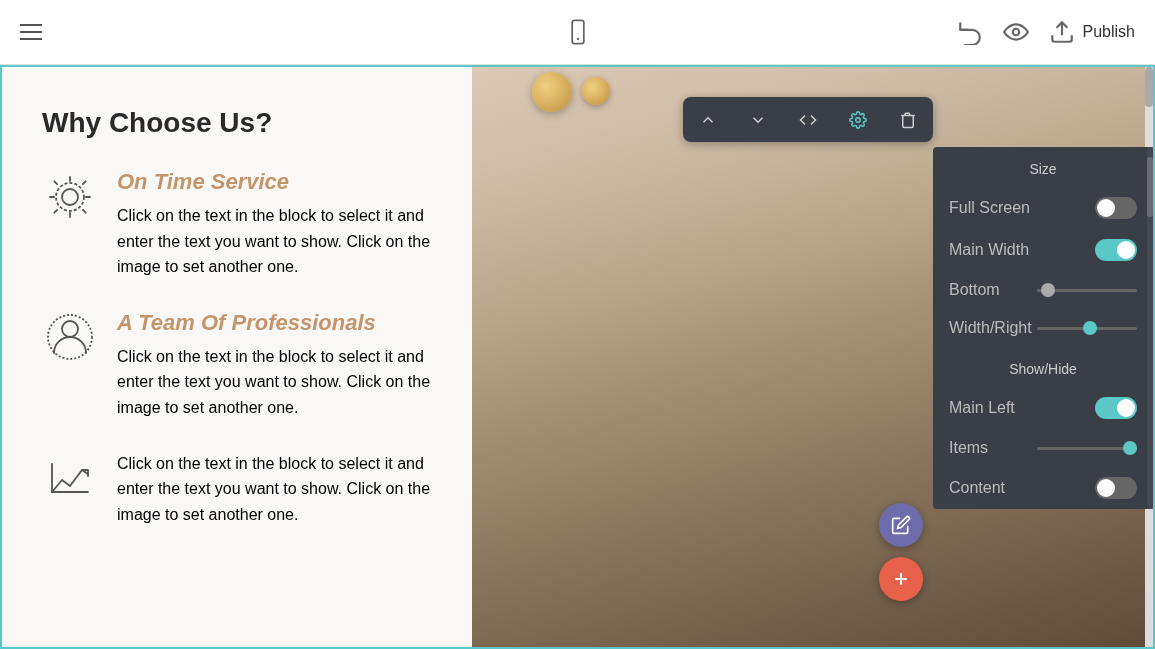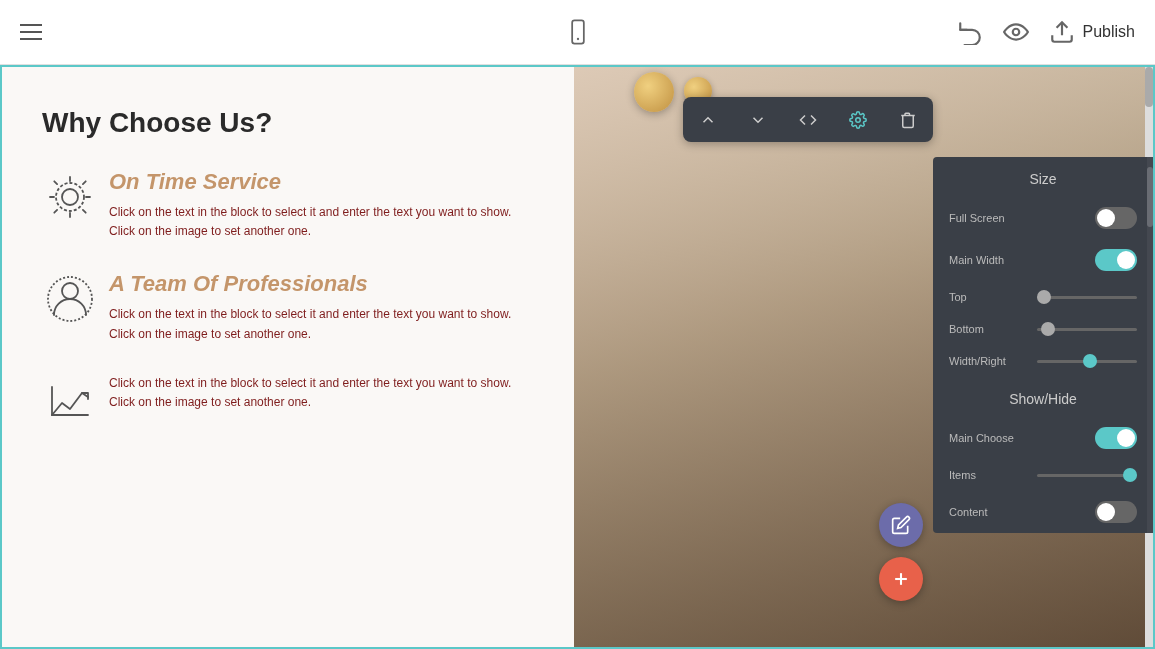--- a/index.html
+++ b/index.html
@@ -63,53 +63,53 @@
     }
 
     .page-content {
       background: #faf8f6;
       display: flex;
       height: 100%;
     }
 
     
     .left-panel {
-      width: 572px;
+      width: 470px;
       padding: 40px 40px;
       background: #faf8f6;
     }
     .section-title {
       font-size: 28px;
       font-weight: 700;
       color: #2a2a2a;
       margin-bottom: 30px;
     }
     .feature-item {
       display: flex;
-      gap: 12px;
+      gap: 20px;
       margin-bottom: 30px;
     }
     .feature-icon {
       width: 55px;
       height: 55px;
       flex-shrink: 0;
       display: flex; align-items: center; justify-content: center;
     }
     .feature-icon svg { width: 48px; height: 48px; }
     .feature-text {}
     .feature-title {
       font-size: 22px;
       font-weight: 600;
       color: #c4956a;
       font-style: italic;
       margin-bottom: 8px;
     }
     .feature-desc {
-      font-size: 12px;
-      color: #7f1d1d;
+      font-size: 16px;
+      color: #000000;
       line-height: 1.6;
     }
 
     
     .right-panel {
       flex: 1;
       background: linear-gradient(135deg, #d4c5b0 0%, #b8a898 30%, #8a7a6a 60%, #6a5a4a 100%);
       position: relative;
       overflow: hidden;
     }
@@ -144,21 +144,21 @@
       cursor: pointer;
       display: flex; align-items: center; justify-content: center;
       color: #ccc;
       transition: background 0.2s;
     }
     .toolbar-btn svg { width: 18px; height: 18px; }
 
     
     .settings-panel {
       position: absolute;
-      top: 90px;
+      top: 80px;
       right: 0;
       width: 220px;
       background: #3a3f47;
       color: #ddd;
       font-size: 13px;
       z-index: 60;
       border-radius: 4px 0 0 4px;
       overflow-y: auto;
       max-height: 560px;
     }
@@ -172,21 +172,21 @@
     }
 
     .settings-row {
       display: flex;
       align-items: center;
       justify-content: space-between;
       padding: 10px 16px;
     }
     .settings-row-label {
       color: #bbb;
-      font-size: 11px;
+      font-size: 16px;
     }
 
     
     .toggle {
       width: 42px;
       height: 22px;
       border-radius: 11px;
       position: relative;
       cursor: pointer;
       flex-shrink: 0;
@@ -439,45 +439,39 @@
         <span class="settings-row-label">Full Screen</span>
         <div class="toggle off"></div>
       </div>
 
       <div class="settings-row">
         <span class="settings-row-label">Main Width</span>
         <div class="toggle on"></div>
       </div>
 
 
-      <div class="settings-row">
-        <span class="settings-row-label">Top</span>
-        <div class="slider-track">
-          <div class="slider-thumb" style="left: 0px;"></div>
-        </div>
-      </div>
 
       <div class="settings-row">
         <span class="settings-row-label">Bottom</span>
         <div class="slider-track">
           <div class="slider-thumb" style="left: 4px;"></div>
         </div>
       </div>
 
       <div class="settings-row">
         <span class="settings-row-label">Width/Right</span>
         <div class="slider-track">
           <div class="slider-thumb active" style="left: 46px;"></div>
         </div>
       </div>
 
       <div class="settings-section-title">Show/Hide</div>
 
       <div class="settings-row">
-        <span class="settings-row-label">Main Choose</span>
+        <span class="settings-row-label">Main Left</span>
         <div class="toggle on"></div>
       </div>
 
       <div class="settings-row">
         <span class="settings-row-label">Items</span>
         <div class="slider-track">
           <div class="slider-thumb active" style="left: 86px;"></div>
         </div>
       </div>
 

